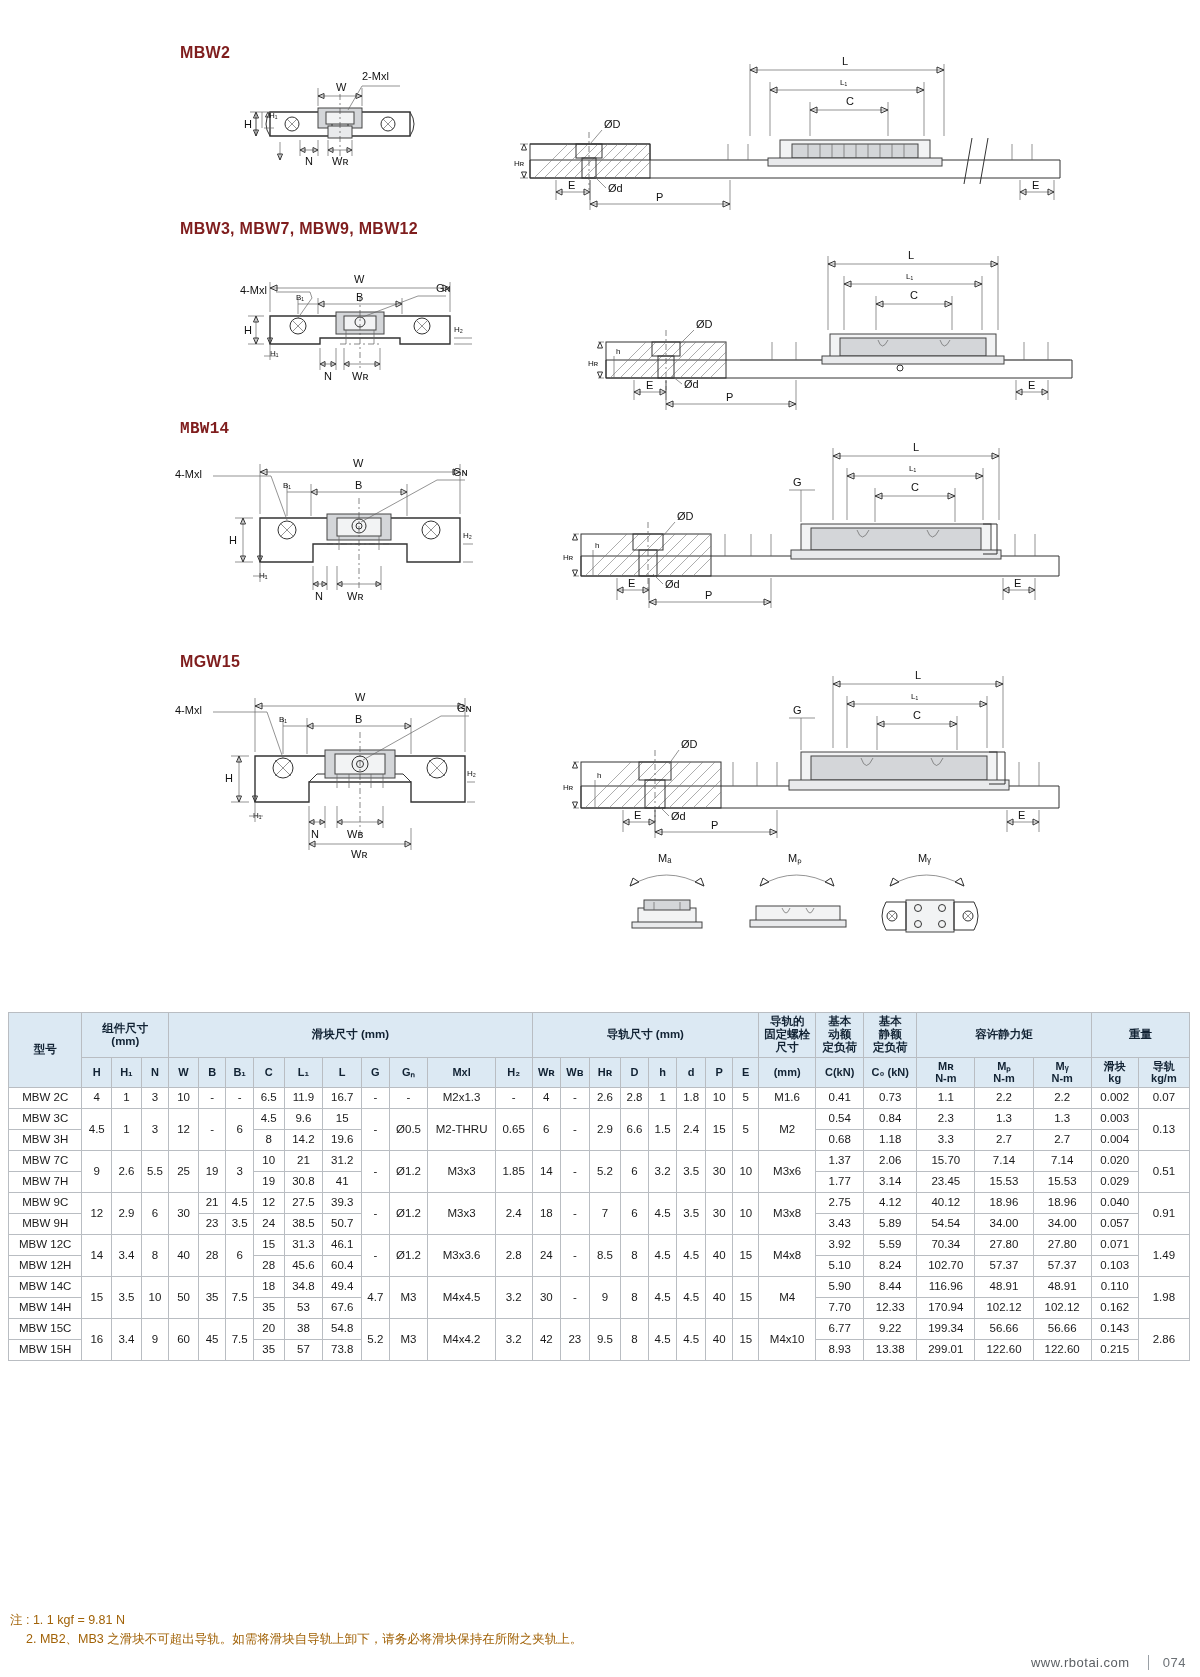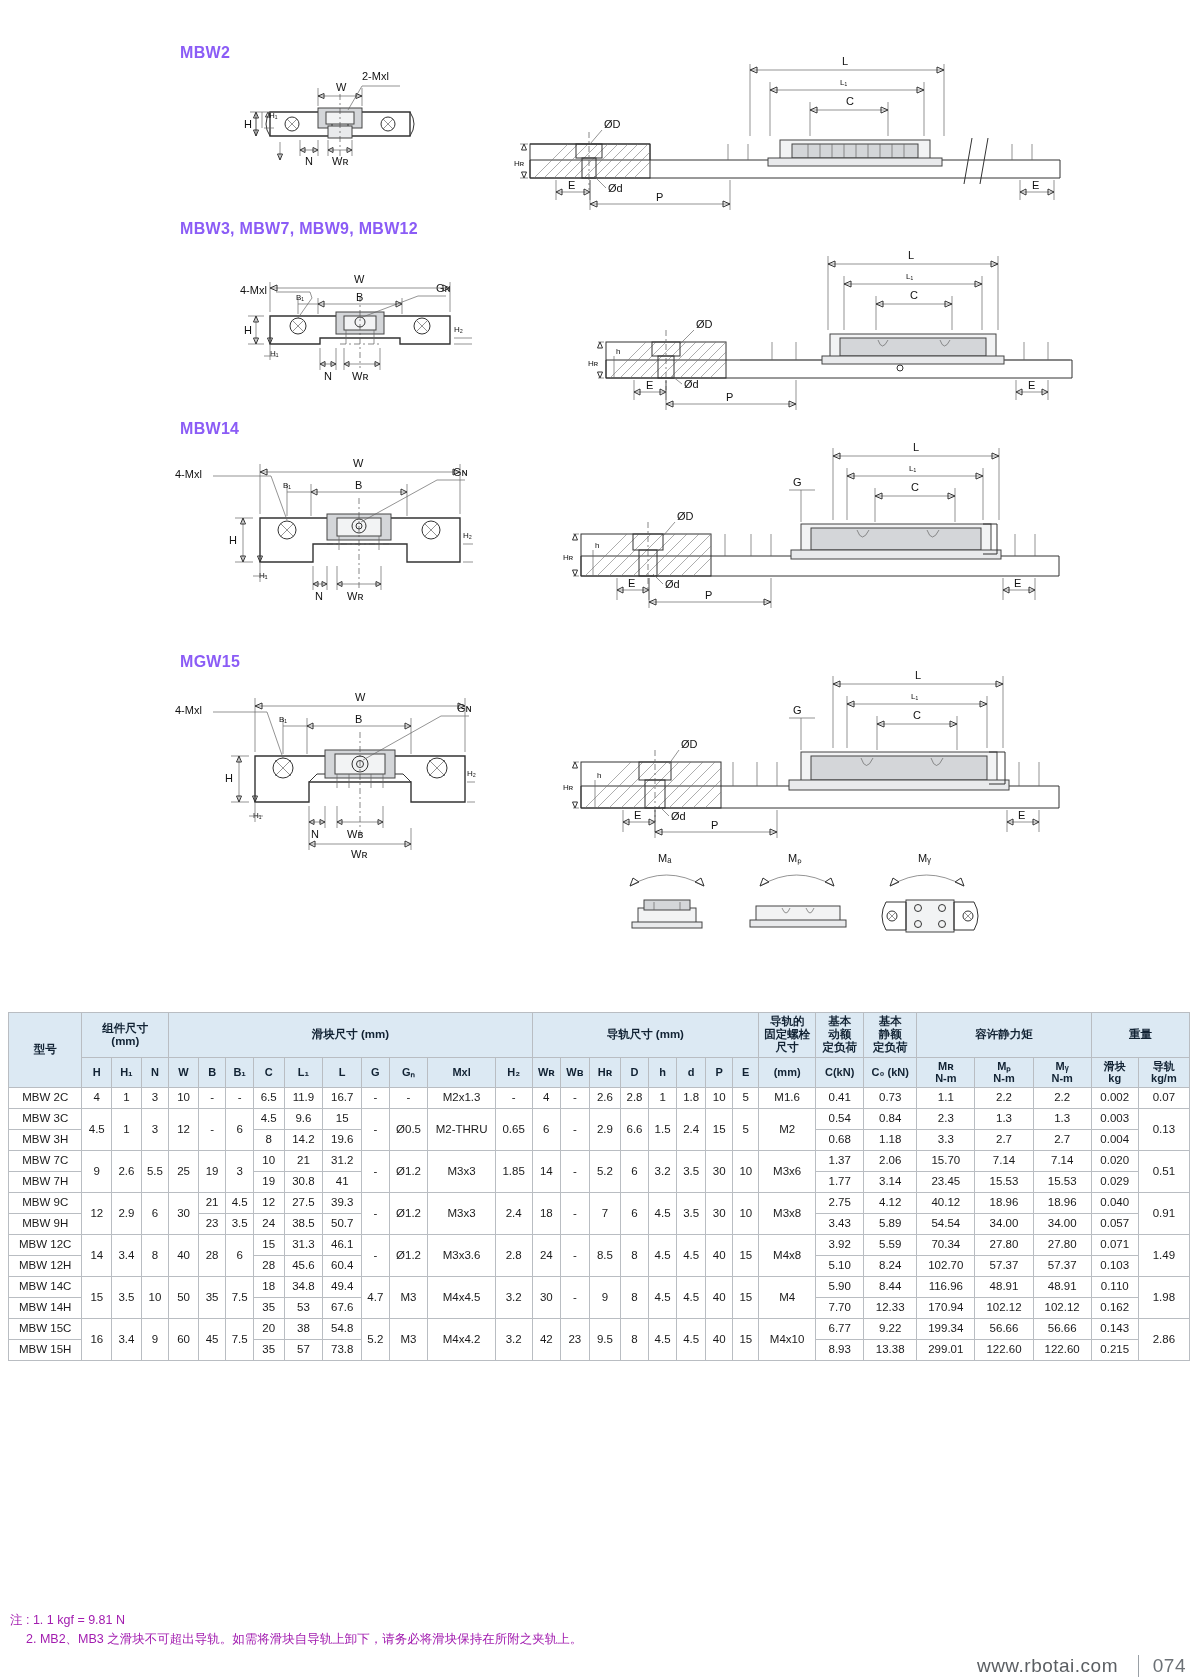--- a/index.html
+++ b/index.html
@@ -12,21 +12,21 @@
     color: #1a1a1a;
     position: relative;
     overflow: hidden;
   }
   .page { position: relative; width: 1200px; height: 1677px; }
 
   
   .drawings { position: relative; height: 1010px; }
   .series-title {
     position: absolute;
-    color: #8b5cf6;
+    color: #7f1d1d;
     font-size: 16px;
     font-weight: bold;
     letter-spacing: .3px;
   }
   .dwg { position: absolute; }
 
   svg { display: block; overflow: visible; }
   .ln { stroke: #333; fill: none; stroke-width: 1; }
   .ln2 { stroke: #333; fill: none; stroke-width: 1.4; }
   .thin { stroke: #666; fill: none; stroke-width: .7; }
@@ -62,28 +62,28 @@
   }
   table.spec thead tr.sub th { font-weight: bold; font-size: 11px; }
   table.spec td { height: 21px; }
   td.model { text-align: left; padding-left: 6px; font-size: 11.5px; white-space: nowrap; }
   .notes {
     position: absolute;
     left: 10px;
     top: 1611px;
     font-size: 12.5px;
     line-height: 1.55;
-    color: #a21caf;
+    color: #a16207;
   }
   .notes div:nth-child(2) { padding-left: 16px; }
   .footer {
     position: absolute;
     right: 14px;
     top: 1655px;
-    font-size: 19px;
+    font-size: 13px;
     color: #5b5f63;
     letter-spacing: .5px;
   }
   .footer .pg { display: inline-block; margin-left: 14px; padding-left: 14px; border-left: 1px solid #9aa0a6; color: #6b7075; }
 </style>
 </head>
 <body>
 
 <div class="page">
 
@@ -328,21 +328,21 @@
         <path class="ln" d="M66 166 l7 -3 v6 z M196 166 l-7 -3 v6 z" fill="#333"></path>
         <text class="lbl" x="126" y="163">P</text>
 
         <path class="thin" d="M416 142 L416 162 M448 142 L448 162"></path>
         <path class="thin" d="M416 154 L448 154"></path>
         <path class="ln" d="M416 154 l6 -3 v6 z M448 154 l-6 -3 v6 z" fill="#333"></path>
         <text class="lbl" x="428" y="151">E</text>
       </svg>
     </div>
 
-    <div class="series-title" style="left:180px; top:420px;">MBW14</div>
+    <div class="series-title" style="left:180px; top:420px;font-family:Liberation Mono, monospace;">MBW14</div>
 
     <div class="dwg" style="left:175px; top:440px;">
       <svg width="300" height="170" viewBox="0 0 300 170">
         <path class="ln2" d="M85 78 L285 78 L285 122 L232 122 L232 104 L138 104 L138 122 L85 122 Z" fill="#eceef0"></path>
         <rect class="filldk" x="152" y="74" width="64" height="26"></rect>
         <rect class="fillgray2" x="162" y="78" width="44" height="18"></rect>
         <path class="dash" d="M184 58 L184 148"></path>
         <path class="thin" d="M164 96 L164 110 M204 96 L204 110"></path>
         <path class="dash" d="M152 104 L216 104"></path>
         <circle class="ln" cx="112" cy="90" r="9" fill="#f3f4f5"></circle>

